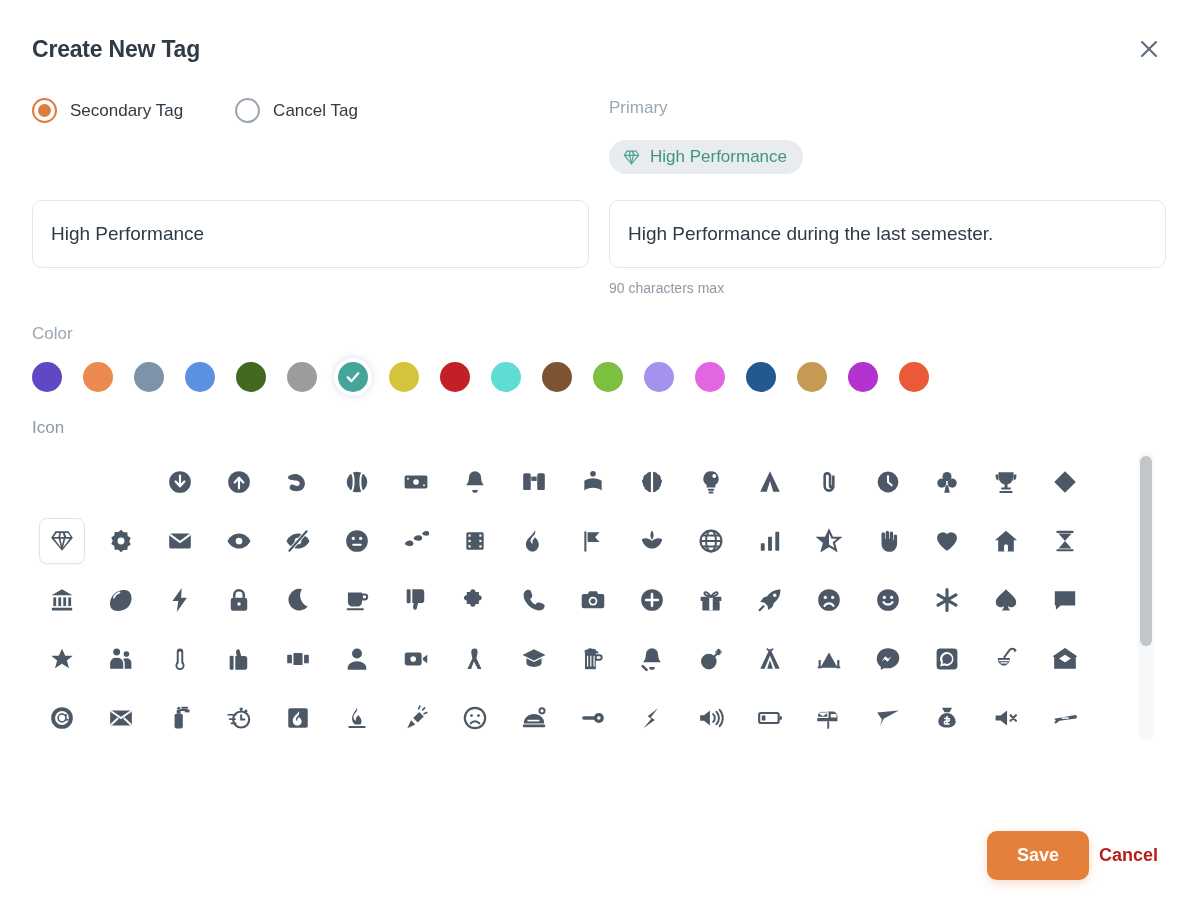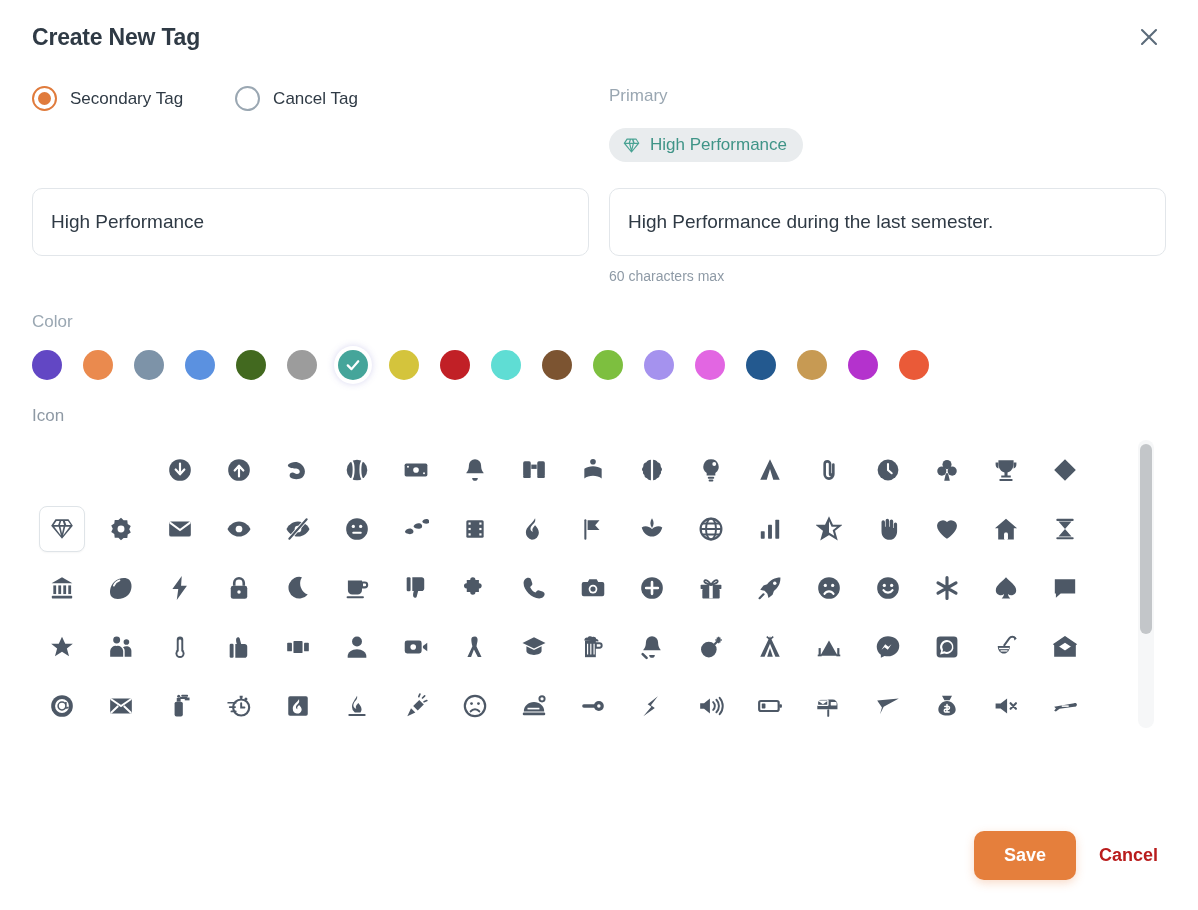--- a/index.html
+++ b/index.html
@@ -12,21 +12,21 @@
   .modal {
     position: relative;
     width: 1198px; height: 910px;
     background: #ffffff;
     padding: 0 32px;
   }
 
   
   .modal-header {
     display: flex; align-items: center; justify-content: space-between;
-    padding-top: 20px;
+    padding-top: 32px;
   }
   .modal-title {
     font-size: 23px; font-weight: bold; color: #2f3a45;
     letter-spacing: -0.2px;
   }
   .close-btn {
     width: 34px; height: 34px; display: flex; align-items: center;
     justify-content: center; cursor: pointer; background: none; border: none;
     color: #5c6b7a;
   }
@@ -132,21 +132,21 @@
   }
   .scroll-thumb {
     position: absolute; left: 2px; top: 4px;
     width: 12px; height: 190px;
     background: #c3c6c9; border-radius: 7px;
   }
 
   
   .footer {
     position: absolute; right: 32px; bottom: 30px;
-    display: flex; align-items: center; gap: 15px;
+    display: flex; align-items: center; gap: 2px;
   }
   .save-btn {
     background: #e57f3c; color: #fff; border: none;
     border-radius: 10px; padding: 14px 30px;
     font-family: "Liberation Sans", sans-serif;
     font-size: 18px; font-weight: bold; cursor: pointer;
     box-shadow: 0 3px 10px rgba(229,127,60,0.28);
   }
   .cancel-btn {
     background: none; border: none; color: #b91c1c;
@@ -197,21 +197,21 @@
       </div>
     </div>
   </div>
 
   <div class="inputs-row">
     <div class="field">
       <input class="text-input" type="text" value="High Performance" style="">
     </div>
     <div class="field">
       <input class="text-input" type="text" value="High Performance during the last semester." style="">
-      <div class="helper">60 characters max</div>
+      <div class="helper">90 characters max</div>
     </div>
   </div>
 
   <div class="color-section">
     <div class="section-label" style="margin-bottom:0">Color</div>
     <div class="color-row" id="color-row">
         <div class="swatch" style="background: rgb(98, 71, 196);"></div>
         <div class="swatch" style="background: rgb(234, 138, 78);"></div>
         <div class="swatch" style="background: rgb(125, 147, 168);"></div>
         <div class="swatch" style="background: rgb(91, 145, 224);"></div>

